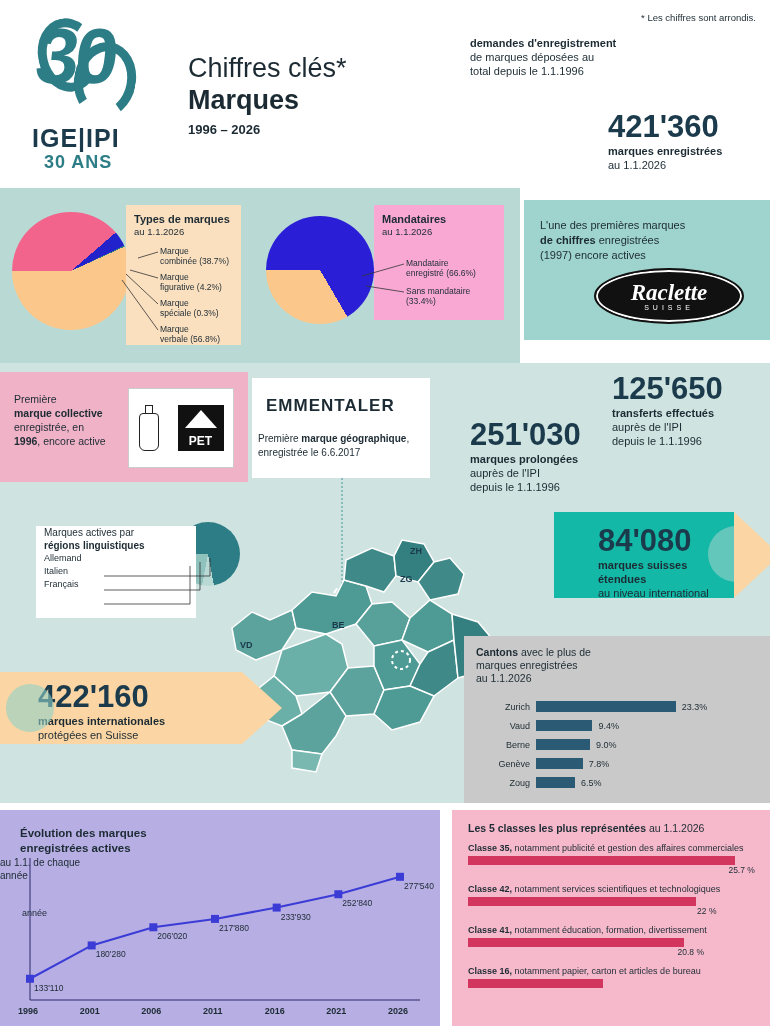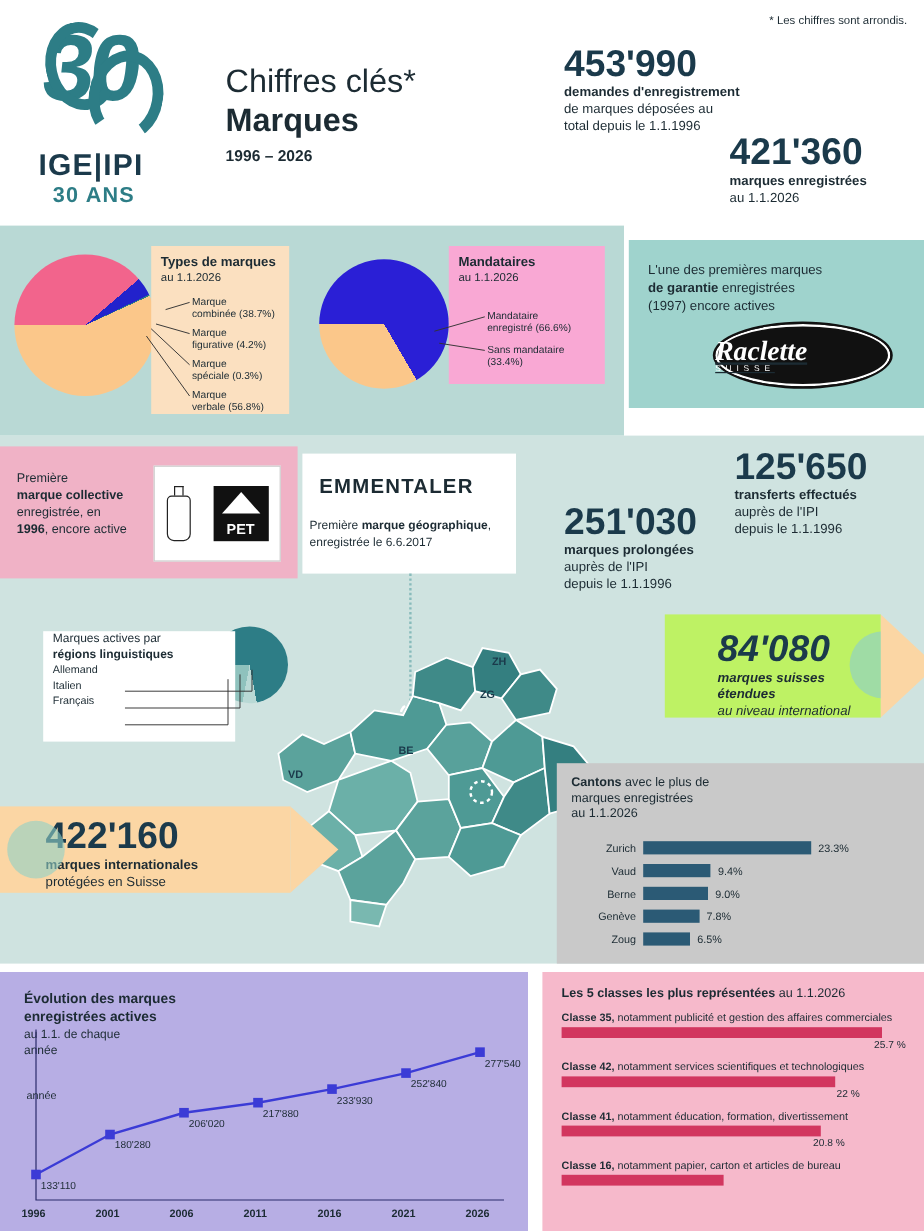--- a/index.html
+++ b/index.html
@@ -66,22 +66,22 @@
 
   
   #pie2-card { left:374px; top:205px; width:130px; height:115px; background:#f9a8d4; }
   #pie2-card .h { font-size:11px; font-weight:bold; padding:8px 0 0 8px; }
   #pie2-card .s { font-size:9.5px; padding:1px 0 0 8px; }
   #pie2 { left:266px; top:216px; width:108px; height:108px; border-radius:50%; }
 
   
   #raclette-txt { left:540px; top:218px; width:220px; font-size:11px; line-height:15px; }
   #raclette-logo { left:594px; top:268px; width:150px; height:56px; border-radius:50%;
-     background:#111; display:flex; flex-direction:column; align-items:flex-start; justify-content:center;
-     border:2px solid #111; box-shadow:0 0 0 2px #fff inset;text-decoration:underline; }
+     background:#111; display:flex; flex-direction:column; align-items:center; justify-content:center;
+     border:2px solid #111; box-shadow:0 0 0 2px #fff inset; }
   #raclette-logo .w1 { color:#fff; font-family:"Liberation Serif", serif; font-style:italic; font-size:23px; font-weight:bold; line-height:23px;}
   #raclette-logo .w2 { color:#fff; font-size:7px; letter-spacing:4px; }
 
   
   #pink-txt { left:14px; top:392px; width:112px; font-size:10.5px; line-height:14px; }
   #pet-card { left:128px; top:388px; width:106px; height:80px; background:#ffffff; border:1px solid #ccc;
      display:flex; align-items:center; justify-content:space-around; }
   .bottle { width:20px; height:46px; position:relative; }
   .bottle .neck { position:absolute; left:6px; top:0; width:8px; height:8px; background:#fff; border:1.5px solid #222; border-bottom:none;}
   .bottle .body { position:absolute; left:0; top:8px; width:20px; height:38px; border:1.5px solid #222; border-radius:4px 4px 6px 6px; background:#fff;}
@@ -105,21 +105,21 @@
   #ling-card .h b { font-weight:bold; }
   #ling-card .li { font-size:9px; padding-left:8px; line-height:13px; }
   #ling-pie { left:176px; top:522px; width:64px; height:64px; border-radius:50%; }
 
   
   #map { left:196px; top:500px; width:360px; height:280px; }
   .map-lbl { position:absolute; font-size:9px; font-weight:bold; color:#1b3a4b; }
 
   
   .arrow-right {
-    position:absolute; background:#bef264; height:86px;font-style:italic;
+    position:absolute; background:#14b8a6; height:86px;
   }
   #arrow-int { left:554px; top:512px; width:180px; }
   #arrow-int .tip { position:absolute; right:-46px; top:0; width:0;height:0;
      border-top:43px solid transparent; border-bottom:43px solid transparent; border-left:46px solid #fbd6a4;}
   #arrow-int .globe { position:absolute; right:-30px; top:14px; width:56px; height:56px; border-radius:50%;
      background:#8fd0c8; opacity:.65; }
   #arrow-int .txt { padding:12px 0 0 44px; }
 
   .arrow-left { position:absolute; background:#fbd6a4; height:72px; }
   #arrow-ch { left:0; top:672px; width:242px; }
@@ -133,21 +133,21 @@
   #cantons { left:464px; top:636px; width:306px; height:167px; background:#c9c9c9; }
   #cantons .h { font-size:10.5px; padding:10px 0 0 12px; line-height:13px; }
   .cbar-row { display:flex; align-items:center; height:19px; margin-left:12px; }
   .cbar-name { width:54px; text-align:right; font-size:9px; margin-right:6px; }
   .cbar { height:11px; background:#2b5a75; }
   .cbar-val { font-size:9px; margin-left:6px; }
 
   
   #evo { left:0; top:810px; width:440px; height:216px; background:#b7aee4; }
   #evo .h { font-size:11.5px; font-weight:bold; padding:16px 0 0 20px; line-height:15px; }
-  #evo .s { font-size:10px; padding-left:20px; line-height:13px; }
+  #evo .s { font-size:10px; line-height:13px; }
   #evo svg { position:absolute; left:0; top:0; }
   .evo-pt-lbl { position:absolute; font-size:8.5px; color:#1c2b33; }
   .evo-x-lbl { position:absolute; font-size:9px; font-weight:bold; color:#1c2b33; }
 
   
   #classes { left:452px; top:810px; width:318px; height:216px; background:#f6b9cb; }
   #classes .h { font-size:10.5px; padding:12px 0 0 16px; }
   #classes .h b { font-weight:bold; }
   .cl-item { margin:8px 0 0 16px; width:286px; }
   .cl-t { font-size:9px; line-height:12px; }
@@ -174,21 +174,20 @@
 
 <div class="abs" id="title-block">
   <div class="t1">Chiffres clés*</div>
   <div class="t2">Marques</div>
   <div class="t3">1996 – 2026</div>
 </div>
 
 <div class="abs" id="note">*  Les chiffres sont arrondis.</div>
 
 <div class="abs" id="stat1">
-  <div class="bignum">453'990</div>
   <div class="bigsub"><b>demandes d'enregistrement</b></div>
   <div class="bigsub">de marques déposées au</div>
   <div class="bigsub">total depuis le 1.1.1996</div>
 </div>
 
 <div class="abs" id="stat2">
   <div class="bignum">421'360</div>
   <div class="bigsub"><b>marques enregistrées</b></div>
   <div class="bigsub">au 1.1.2026</div>
 </div>
@@ -228,21 +227,21 @@
 <div class="pie-lbl abs" style="left:406px; top:286px;">
   <span>Sans mandataire</span><br><span>(33.4%)</span>
 </div>
 <svg class="abs" style="left:352px; top:252px;" width="56" height="56">
   <line x1="10" y1="24" x2="52" y2="12" stroke="#333" stroke-width="0.8"></line>
   <line x1="14" y1="34" x2="52" y2="40" stroke="#333" stroke-width="0.8"></line>
 </svg>
 
 <div class="abs" id="raclette-txt">
   <div>L'une des premières marques</div>
-  <div><b>de garantie</b><span> enregistrées</span></div>
+  <div><b>de chiffres</b><span> enregistrées</span></div>
   <div>(1997) encore actives</div>
 </div>
 <div class="abs" id="raclette-logo">
   <div class="w1">Raclette</div>
   <div class="w2">SUISSE</div>
 </div>
 
 <div class="abs" id="pink-txt">
   <div>Première</div>
   <div><b>marque collective</b></div>

